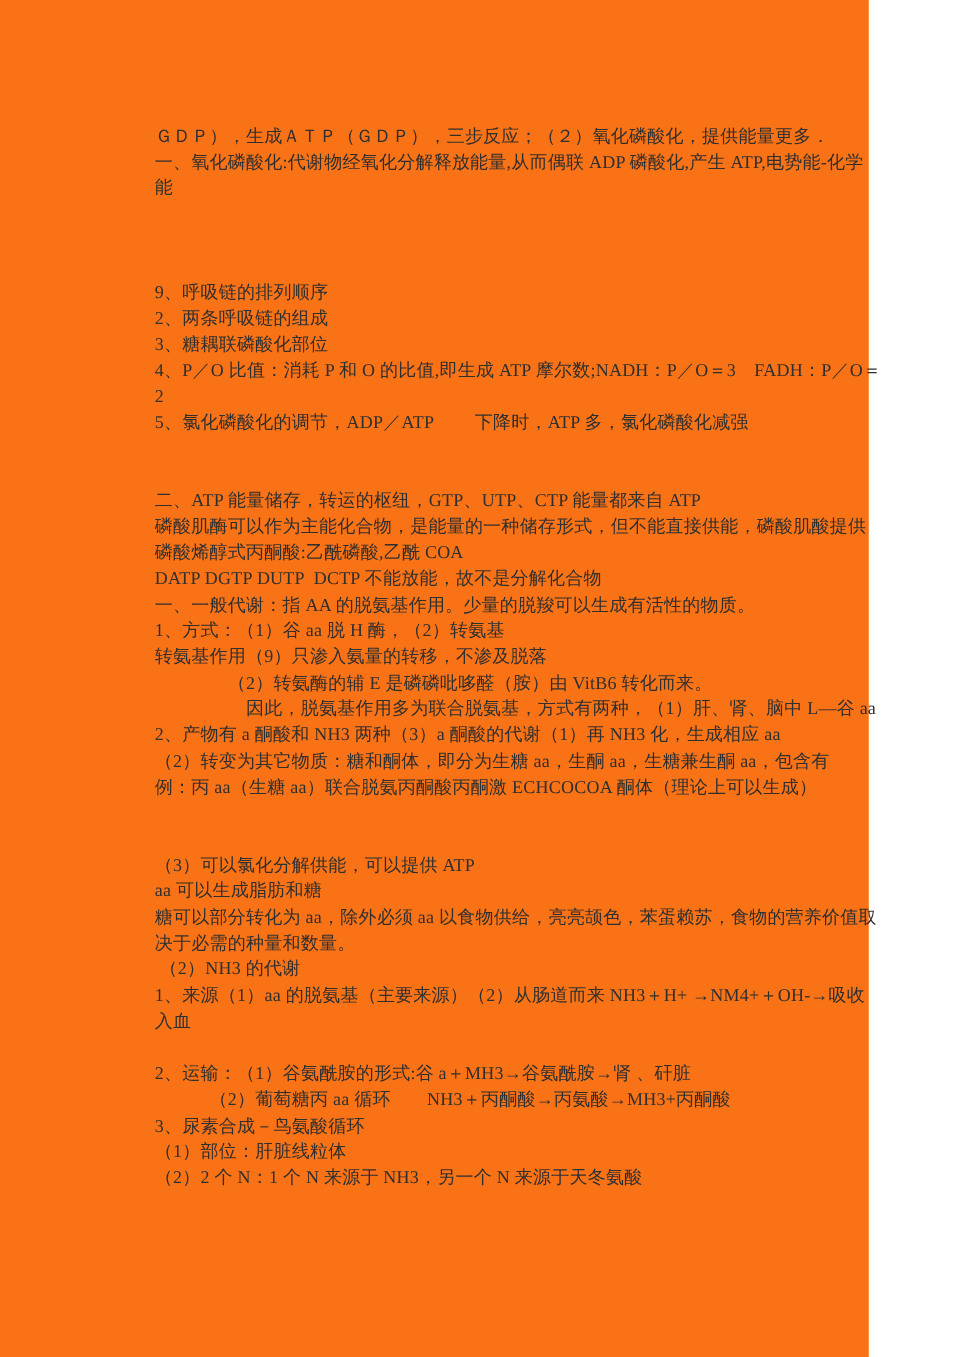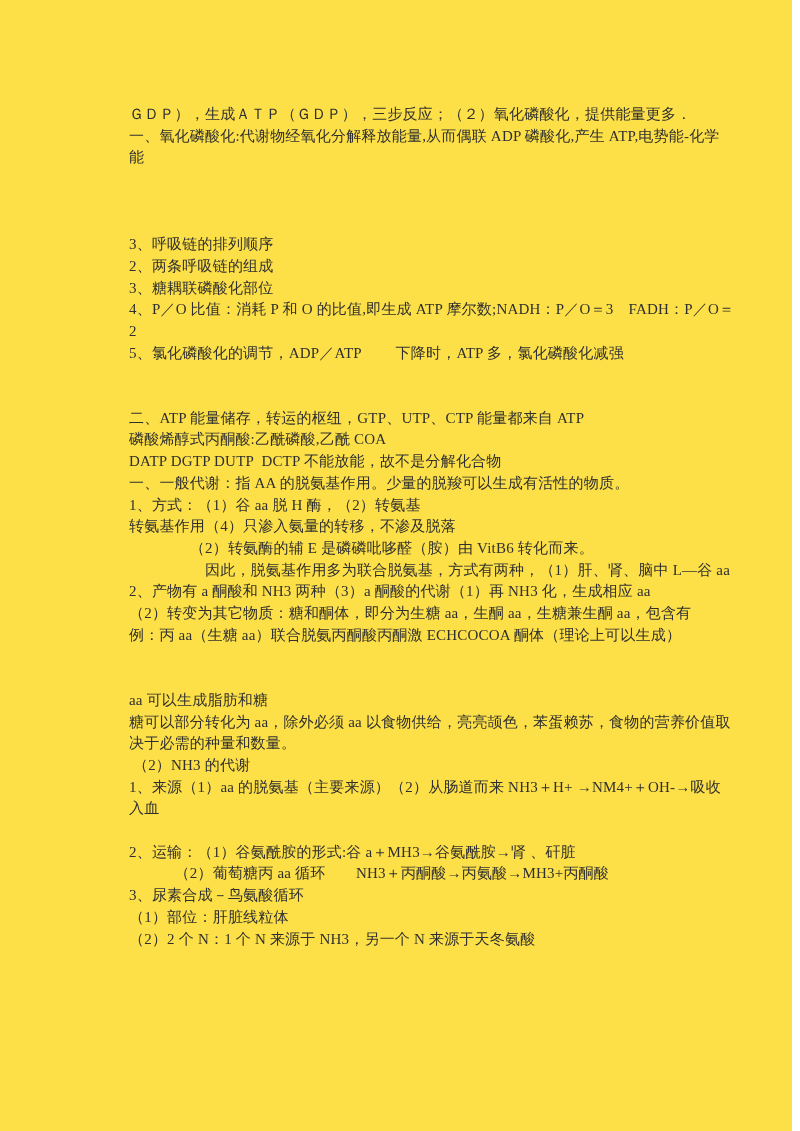--- a/index.html
+++ b/index.html
@@ -4,23 +4,23 @@
 <style>
   html, body { margin: 0; padding: 0; }
   body {
     width: 800px;
     height: 1131px;
     background: #ffffff;
     overflow: hidden;
   }
   .page {
     position: relative;
-    width: 792px;
+    width: 724px;
     height: 1131px;
-    background: #fde047;
+    background: #f97316;
   }
   .content {
     position: absolute;
     left: 129px;
     top: 104px;
     width: 606px;
     font-family: "Liberation Serif", "DejaVu Serif", serif;
     font-size: 15px;
     line-height: 21.7px;
     color: #2f2f2f;
@@ -37,40 +37,42 @@
 
 <div class="page">
   <div class="content">
 
   <div class="line">ＧＤＰ），生成ＡＴＰ（ＧＤＰ），三步反应；（２）氧化磷酸化，提供能量更多．</div>
       <div class="line">一、氧化磷酸化:代谢物经氧化分解释放能量,从而偶联 ADP 磷酸化,产生 ATP,电势能-化学</div>
       <div class="line">能</div>
       <div class="line"></div>
       <div class="line"></div>
       <div class="line"></div>
-      <div class="line">3、呼吸链的排列顺序</div>
+      <div class="line">9、呼吸链的排列顺序</div>
       <div class="line">2、两条呼吸链的组成</div>
       <div class="line">3、糖耦联磷酸化部位</div>
       <div class="line">4、P／O 比值：消耗 P 和 O 的比值,即生成 ATP 摩尔数;NADH：P／O＝3　FADH：P／O＝2</div>
       <div class="line">5、氯化磷酸化的调节，ADP／ATP　　 下降时，ATP 多，氯化磷酸化减强</div>
       <div class="line"></div>
       <div class="line"></div>
       <div class="line">二、ATP 能量储存，转运的枢纽，GTP、UTP、CTP 能量都来自 ATP</div>
+      <div class="line">磷酸肌酶可以作为主能化合物，是能量的一种储存形式，但不能直接供能，磷酸肌酸提供</div>
       <div class="line">磷酸烯醇式丙酮酸:乙酰磷酸,乙酰 COA</div>
       <div class="line">DATP DGTP DUTP  DCTP 不能放能，故不是分解化合物</div>
       <div class="line">一、一般代谢：指 AA 的脱氨基作用。少量的脱羧可以生成有活性的物质。</div>
       <div class="line">1、方式：（1）谷 aa 脱 H 酶，（2）转氨基</div>
-      <div class="line">转氨基作用（4）只渗入氨量的转移，不渗及脱落</div>
+      <div class="line">转氨基作用（9）只渗入氨量的转移，不渗及脱落</div>
       <div class="line">　　　　（2）转氨酶的辅 E 是磷磷吡哆醛（胺）由 VitB6 转化而来。</div>
       <div class="line">　　　　　因此，脱氨基作用多为联合脱氨基，方式有两种，（1）肝、肾、脑中 L—谷 aa</div>
       <div class="line">2、产物有 a 酮酸和 NH3 两种（3）a 酮酸的代谢（1）再 NH3 化，生成相应 aa</div>
       <div class="line">（2）转变为其它物质：糖和酮体，即分为生糖 aa，生酮 aa，生糖兼生酮 aa，包含有</div>
       <div class="line">例：丙 aa（生糖 aa）联合脱氨丙酮酸丙酮激 ECHCOCOA 酮体（理论上可以生成）</div>
       <div class="line"></div>
       <div class="line"></div>
+      <div class="line">（3）可以氯化分解供能，可以提供 ATP</div>
       <div class="line">aa 可以生成脂肪和糖</div>
       <div class="line">糖可以部分转化为 aa，除外必须 aa 以食物供给，亮亮颉色，苯蛋赖苏，食物的营养价值取</div>
       <div class="line">决于必需的种量和数量。</div>
       <div class="line"> （2）NH3 的代谢</div>
       <div class="line">1、来源（1）aa 的脱氨基（主要来源）（2）从肠道而来 NH3＋H+ →NM4+＋OH-→吸收入血</div>
       <div class="line"></div>
       <div class="line">2、运输：（1）谷氨酰胺的形式:谷 a＋MH3→谷氨酰胺→肾 、矸脏</div>
       <div class="line">　　　（2）葡萄糖丙 aa 循环　　NH3＋丙酮酸→丙氨酸→MH3+丙酮酸</div>
       <div class="line">3、尿素合成－鸟氨酸循环</div>
       <div class="line">（1）部位：肝脏线粒体</div>

